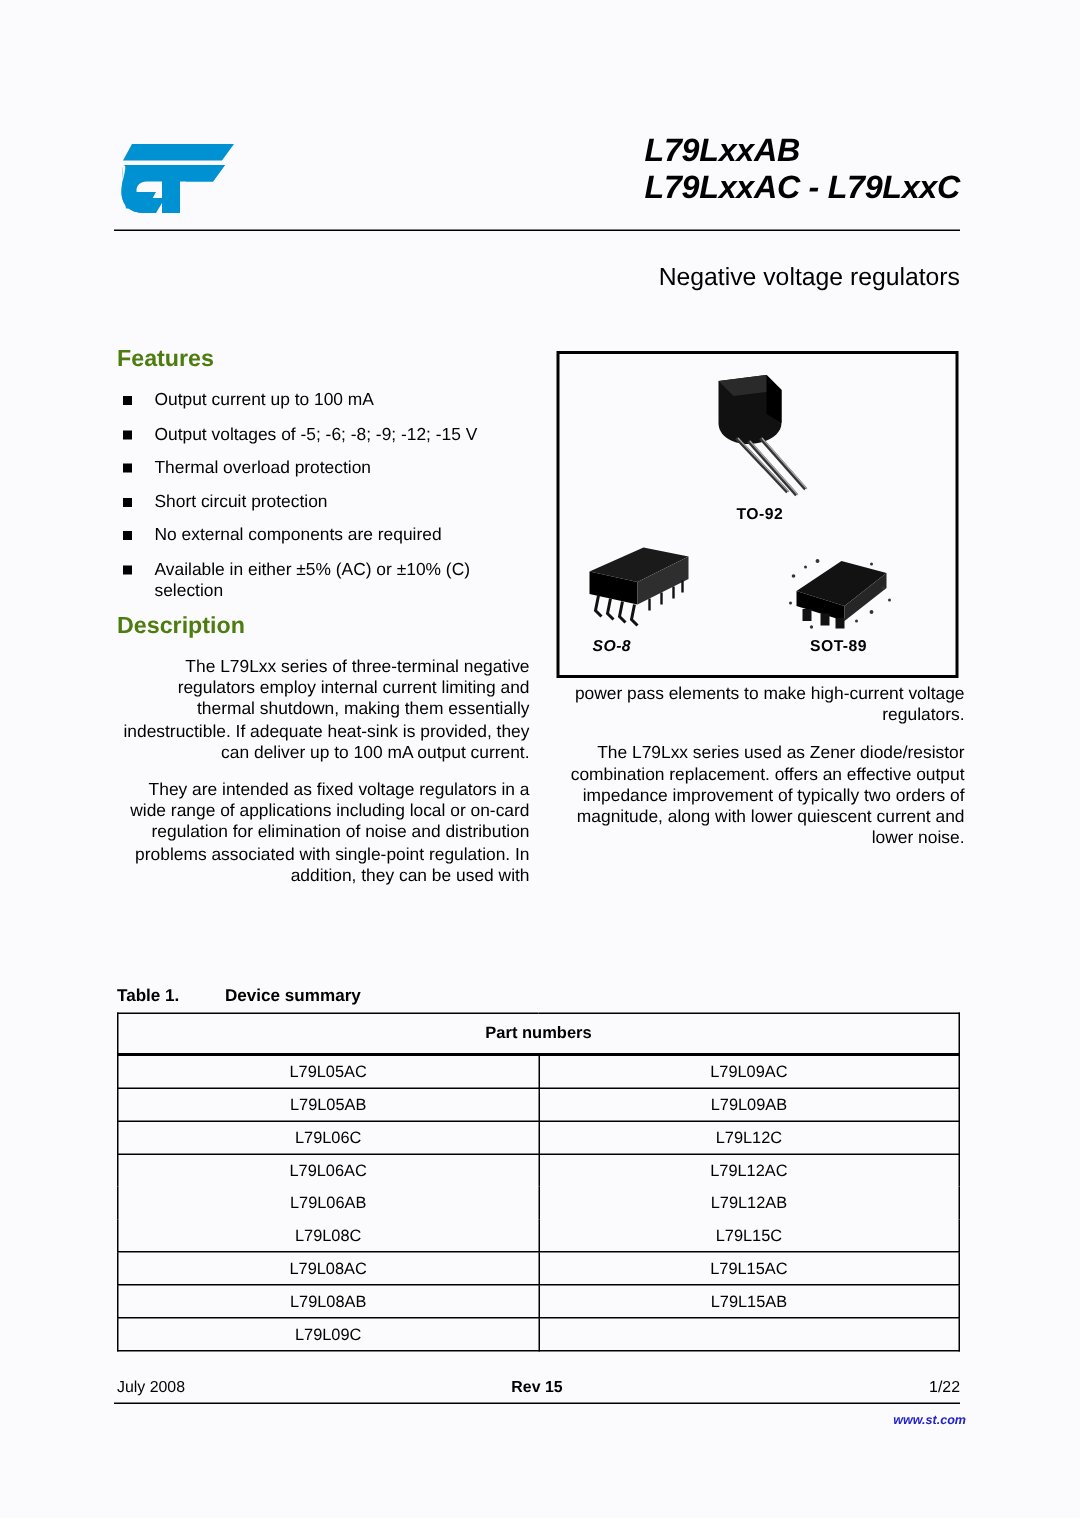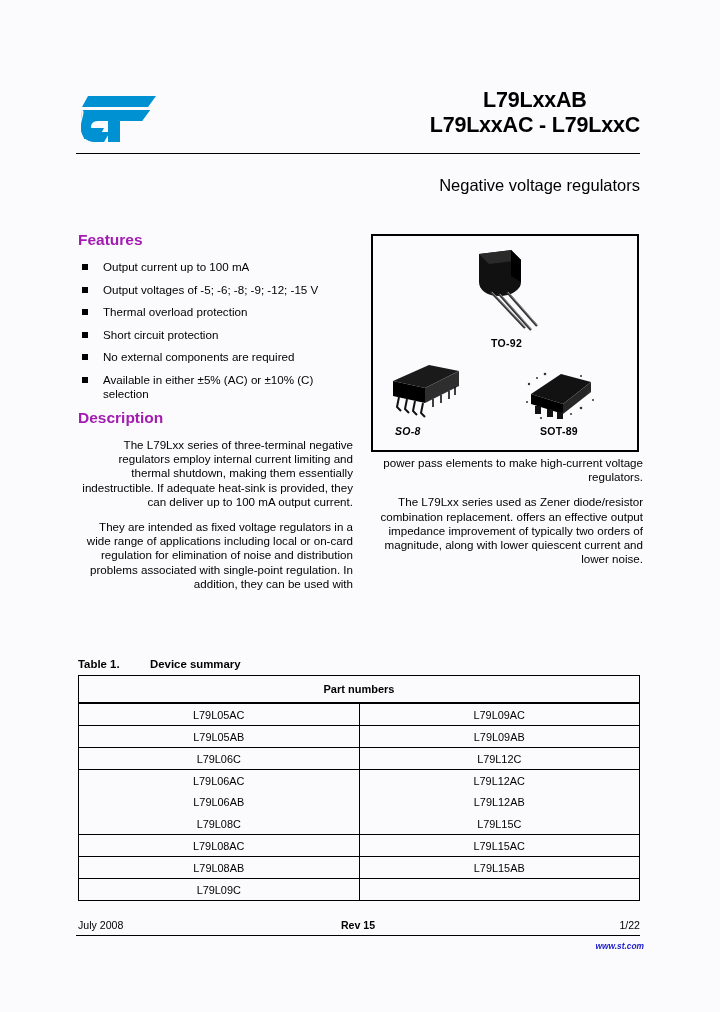--- a/index.html
+++ b/index.html
@@ -30,21 +30,22 @@
     position: absolute;
     left: 4px;
     top: 2px;
     width: 78px;
     height: 50px;
   }
   .title-block {
     position: absolute;
     right: 0;
     top: -4px;
-    text-align: center;
+    text-align: left;
+    font-style: italic;
   }
   .title-line {
     font-size: 21.5px;
     font-weight: bold;
     line-height: 25px;
     color: #000;
     letter-spacing: -0.2px;
     white-space: nowrap;
   }
   .header-rule {
@@ -69,21 +70,21 @@
   .col-left {
     position: absolute;
     left: 78px;
     top: 231px;
     width: 275px;
   }
   h2.sec {
     font-size: 15.5px;
     font-weight: bold;
     margin: 0 0 11px 0;
-    color: #a21caf;
+    color: #4d7c0f;
   }
   .feature-list {
     list-style: none;
     margin: 0 0 0 0;
     padding: 0;
   }
   .feature-list li {
     position: relative;
     padding-left: 25px;
     margin-bottom: 8.5px;

